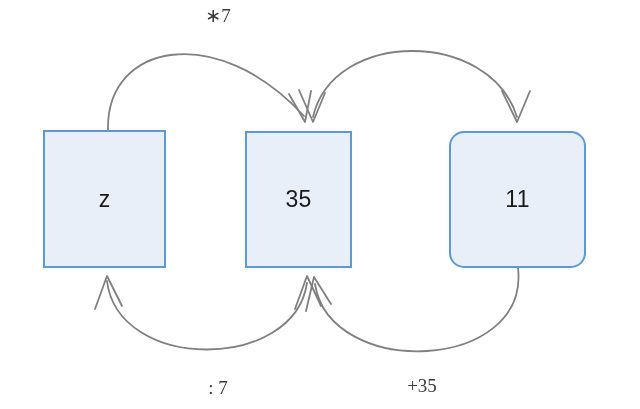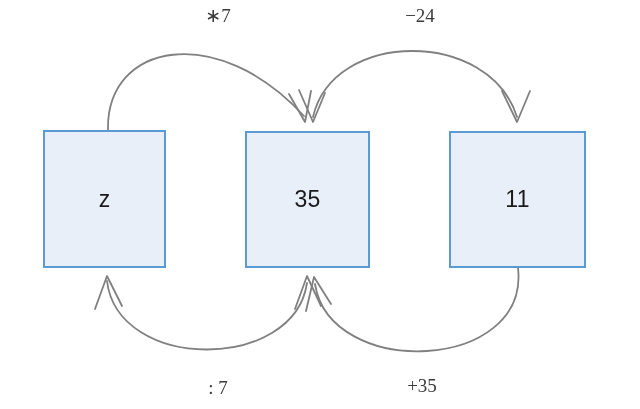--- a/index.html
+++ b/index.html
@@ -41,22 +41,22 @@
   .edge-label {
     position: absolute;
     font-family: "Liberation Serif", serif;
     font-size: 19px;
     color: #3b3b3b;
     white-space: nowrap;
     text-align: center;
     line-height: 1;
   }
   #node-1 { left: 43px;  top: 130px; width: 123px; height: 138px; }
-  #node-2 { left: 245px; top: 131px; width: 125px; height: 137px; }
-  #node-3 { left: 449px; top: 131px; width: 137px; height: 137px; }
+  #node-2 { left: 245px; top: 131px; width: 107px; height: 137px; }
+  #node-3 { left: 449px; top: 131px; width: 137px; height: 137px; border-radius: 15px; }
 
   #label-mul  { left: 163px; top: 6px;   width: 110px; }
   #label-sub  { left: 365px; top: 6px;   width: 110px; }
   #label-div  { left: 163px; top: 378px; width: 110px; }
   #label-add  { left: 367px; top: 376px; width: 110px; }
 </style>
 </head>
 <body>
 
 <div id="canvas">
@@ -93,19 +93,18 @@
   <div class="node" id="node-2">
     <span class="node-label">35</span>
   </div>
 
   <div class="node" id="node-3">
     <span class="node-label">11</span>
   </div>
 
   <div class="edge-label" id="label-mul">∗7</div>
 
-  <div class="edge-label" id="label-sub">−24</div>
 
   <div class="edge-label" id="label-div">: 7</div>
 
   <div class="edge-label" id="label-add">+35</div>
 
 </div>
 
 </body></html>

